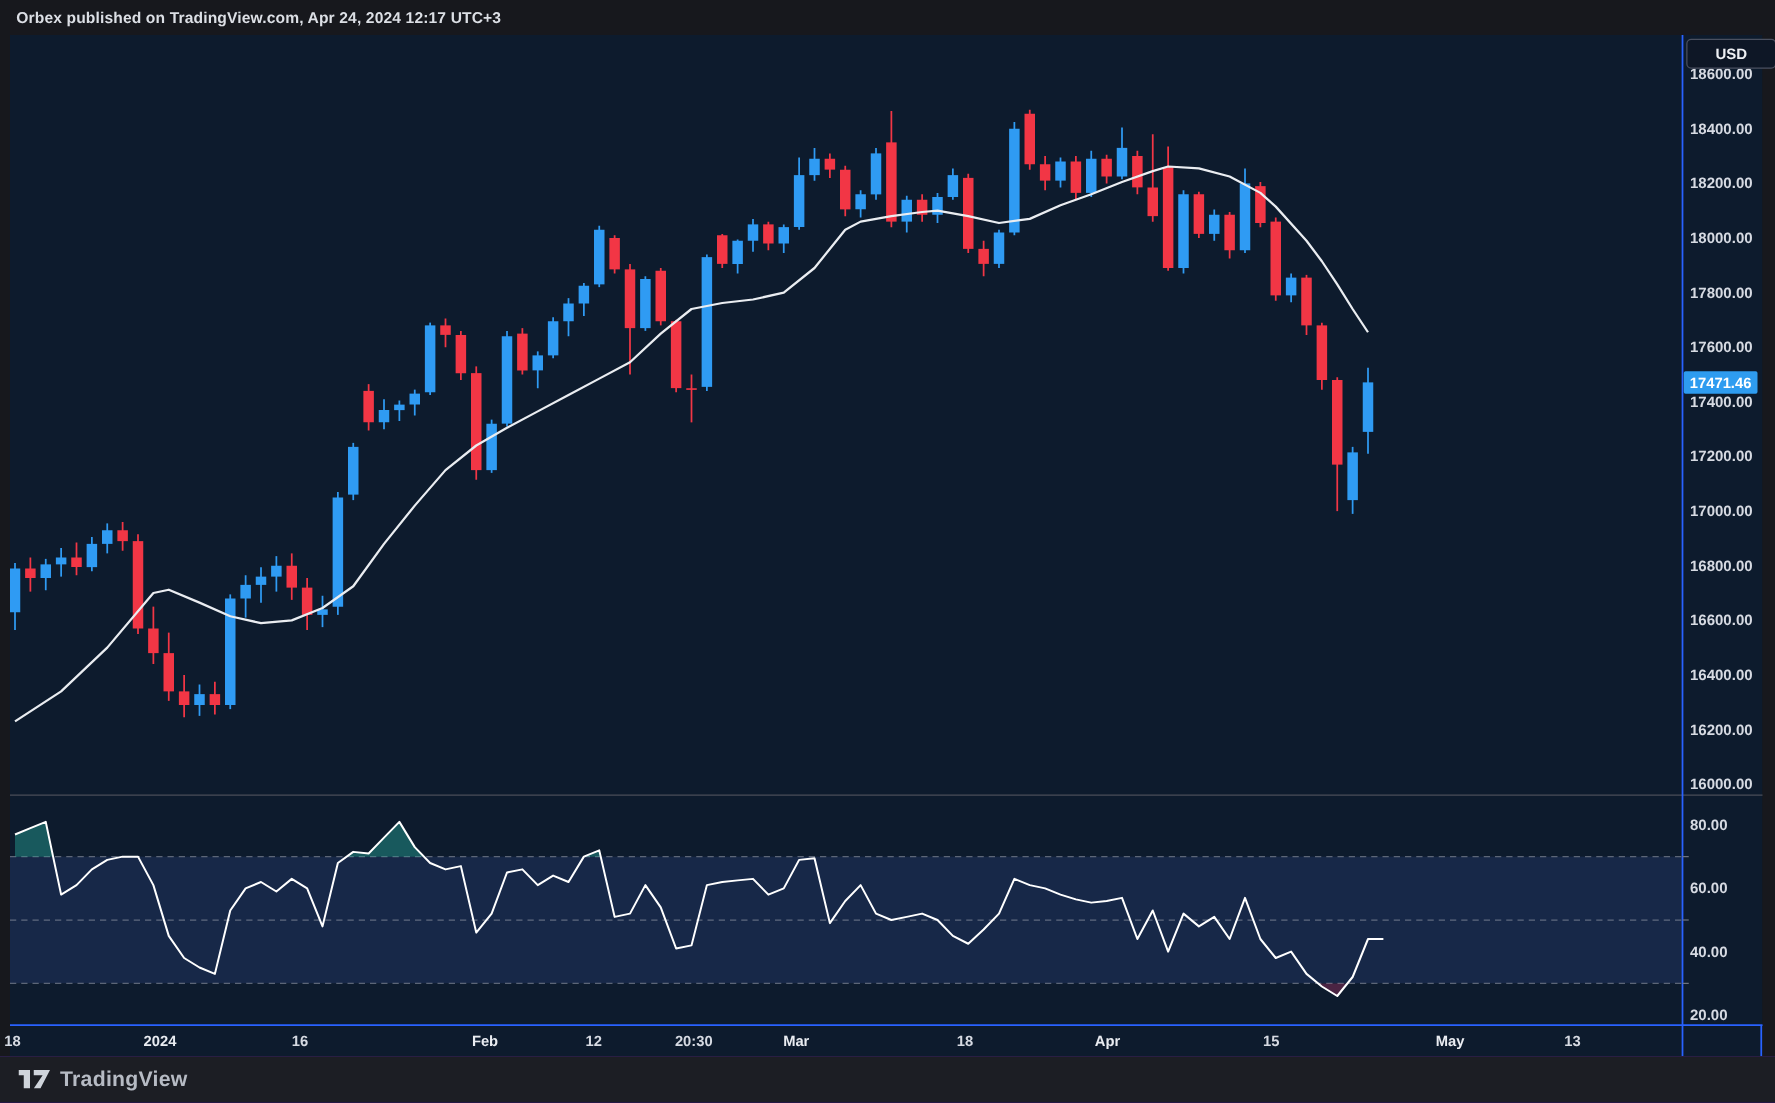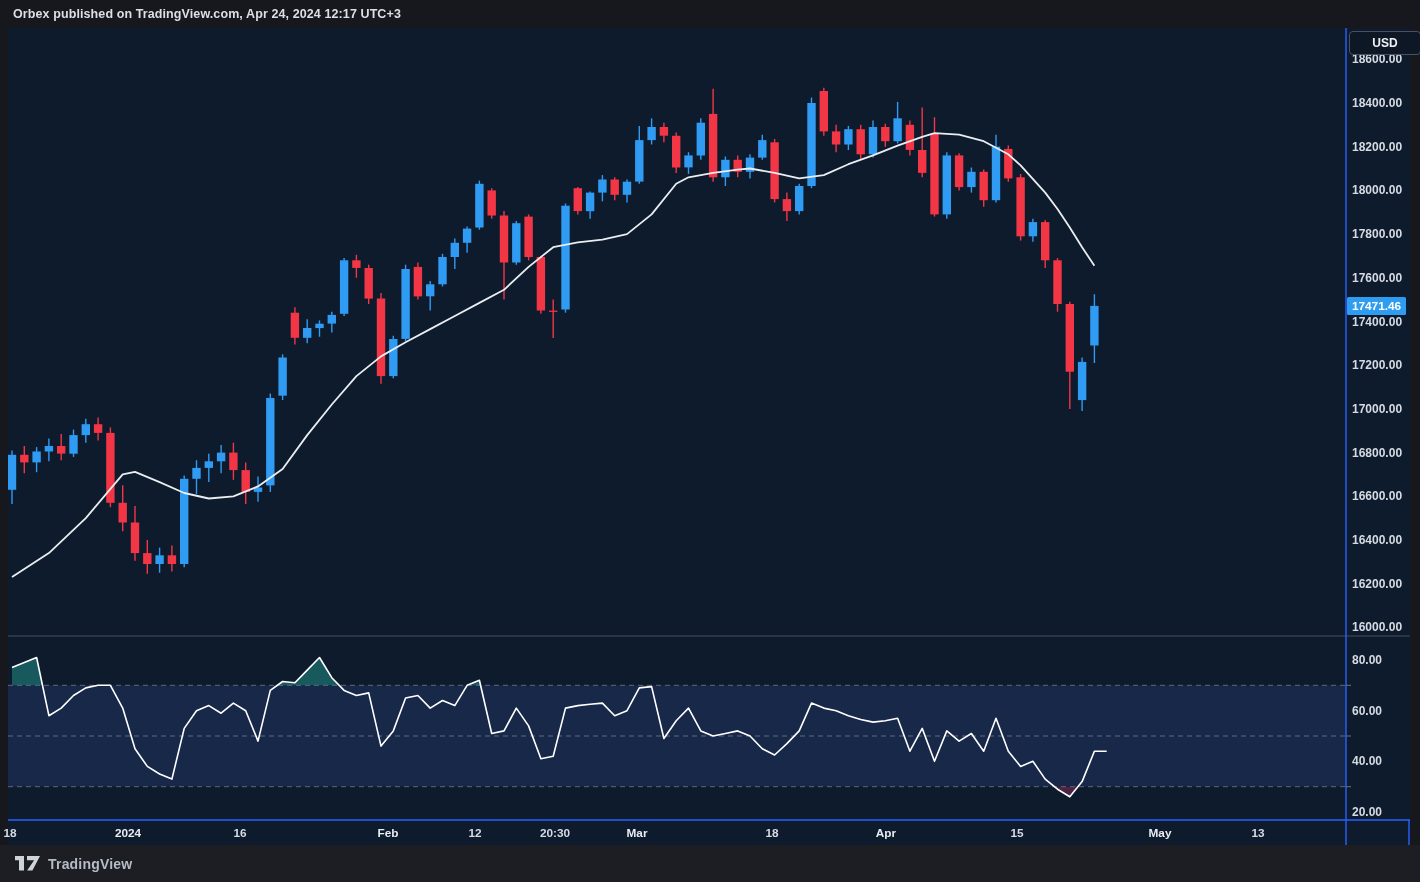--- a/index.html
+++ b/index.html
@@ -11,21 +11,21 @@
   .chart-wrap{position:absolute;left:0;top:28px;width:1420px;height:817px;background:#17181d;}
   svg text{font-family:"Liberation Sans",sans-serif;}
   .usd-btn{position:absolute;left:1349px;top:3px;width:72px;height:24px;box-sizing:border-box;
            border:1px solid #4a5060;border-radius:4px;background:#0e1726;color:#eef0f4;
            font-size:12px;font-weight:600;display:flex;align-items:center;justify-content:center;
            cursor:pointer;}
   .footer{position:absolute;left:0;top:845px;width:1420px;height:37px;background:#1c1e24;
           display:flex;align-items:center;}
   .tv-logo{display:flex;align-items:center;gap:7px;margin-left:14px;cursor:pointer;}
   .tv-logo .mark{display:flex;}
-  .tv-logo .txt{font-size:14px;font-weight:600;color:#b6bbc4;letter-spacing:.2px;}
+  .tv-logo .txt{font-size:17px;font-weight:600;color:#b6bbc4;letter-spacing:.2px;}
 </style>
 </head>
 <body>
 
 <div class="screen">
 
   <div class="topbar">
     <span>Orbex published on TradingView.com, Apr 24, 2024 12:17 UTC+3</span>
   </div>
 

